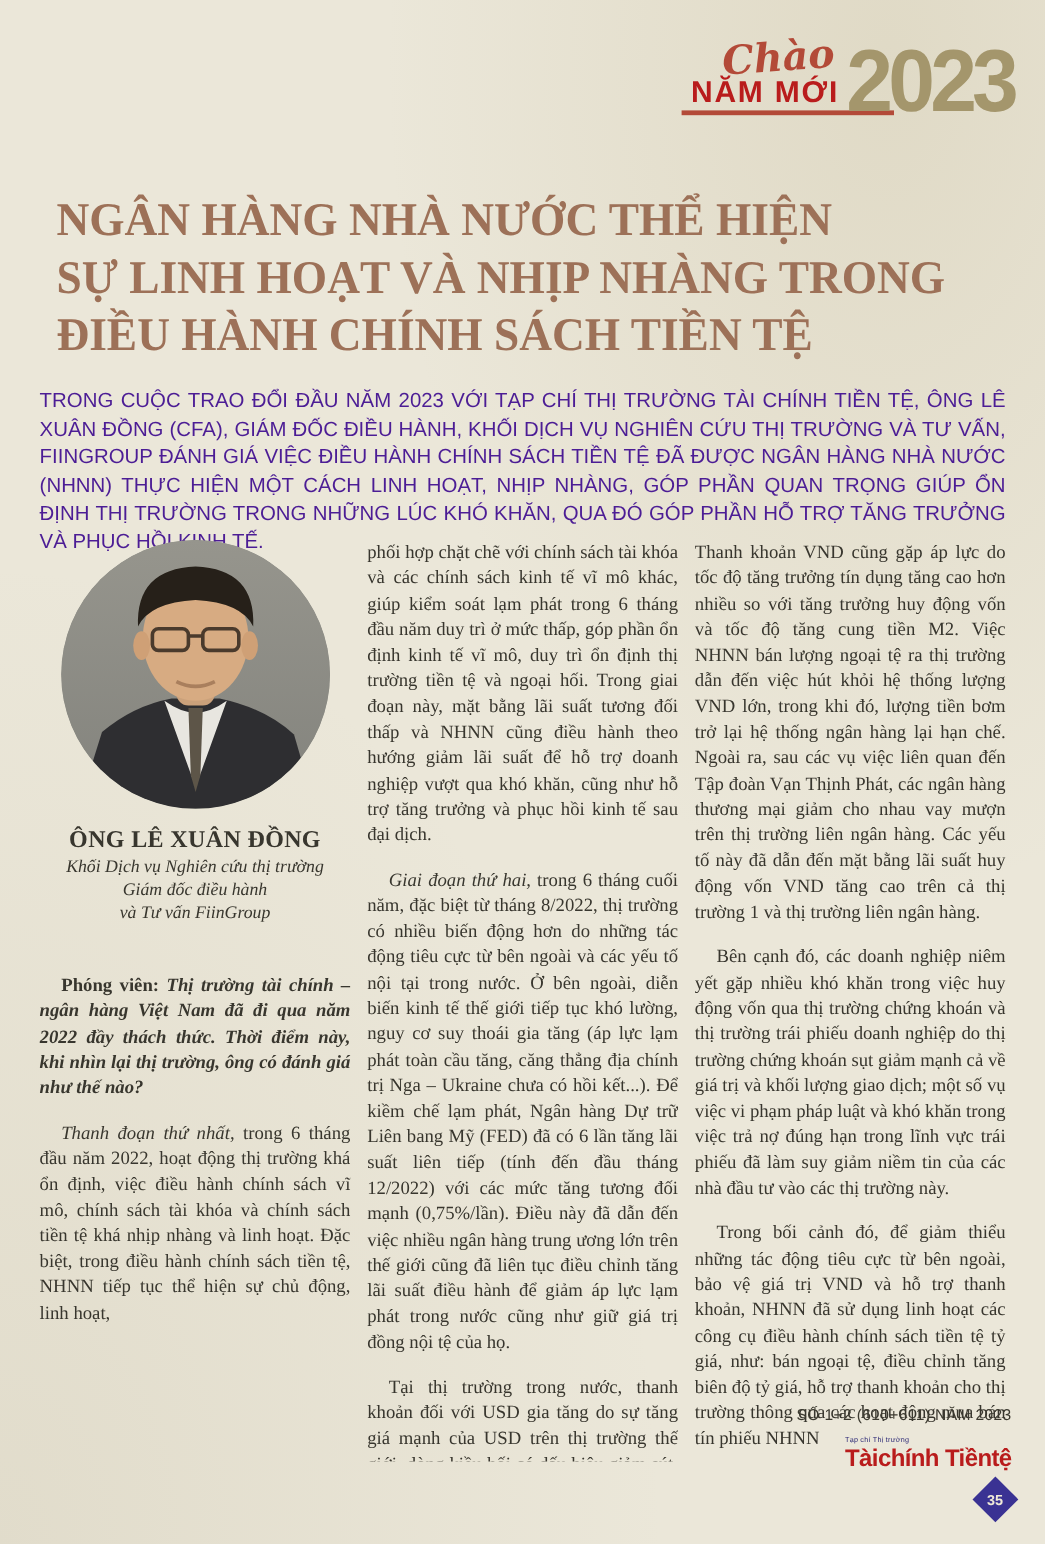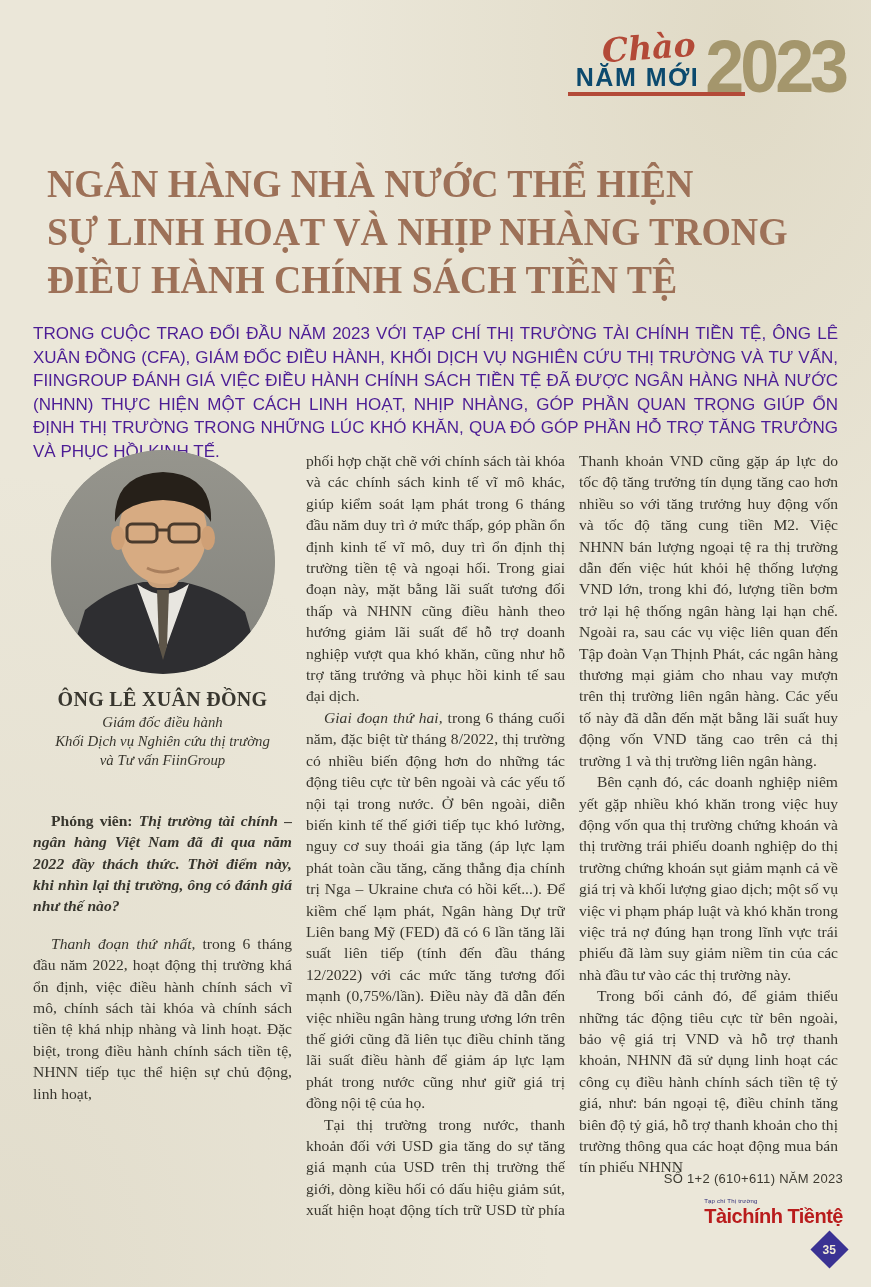--- a/index.html
+++ b/index.html
@@ -30,21 +30,21 @@
     font-family:"DejaVu Serif", serif;
     font-style:italic;font-weight:700;
     font-size:33px;line-height:30px;
     color:#b34a38;
     transform:rotate(-4deg);
     margin-right:4px;
   }
   .nammoi{
     font-family:"Liberation Sans", sans-serif;
     font-weight:700;font-size:25px;line-height:26px;
-    letter-spacing:1.5px;color:#0c4a6e;
+    letter-spacing:1.5px;color:#b91c1c;
   }
   .mh-rule{
     position:absolute;left:-8px;right:-46px;bottom:0;
     height:4px;background:#b34a38;
   }
   .year{
     font-family:"Liberation Sans", sans-serif;
     font-weight:700;font-size:70px;line-height:58px;
     letter-spacing:-4px;color:#a4966c;
     transform:scaleY(1.05);
@@ -84,21 +84,21 @@
     display:inline-block;overflow:hidden;
     background:#8d8d86;
   }
   .caption{text-align:center;margin-bottom:40px;}
   .cap-name{font-weight:700;font-size:20px;letter-spacing:.3px;margin-bottom:2px;}
   .cap-role{font-style:italic;font-size:14.8px;line-height:19px;}
   .q-para{font-weight:700;margin-bottom:16px !important;}
   .q-text{font-style:italic;}
   .a-label{font-weight:700;}
   .lead-italic{font-style:italic;}
-  .col p + p{margin-top:0;}
+  .col p + p{margin-top:16px;}
 
   
   .footer{
     position:absolute;right:28px;bottom:24px;
     display:flex;align-items:flex-end;gap:10px;flex-direction:column;
   }
   .issue{
     font-family:"Liberation Sans", sans-serif;
     font-size:13px;color:#3c3a30;letter-spacing:.3px;
   }
@@ -185,22 +185,22 @@
                 <line x1="106" y1="80" x2="118" y2="80"></line>
               </g>
 
               <path d="M96 118 Q112 126 128 118" stroke="#a97f5d" stroke-width="3" fill="none"></path>
             </g>
           </svg>
         </span>
       </div>
       <div class="caption">
         <div class="cap-name">ÔNG LÊ XUÂN ĐỒNG</div>
+        <div class="cap-role">Khối Dịch vụ Nghiên cứu thị trường</div>
         <div class="cap-role">Giám đốc điều hành</div>
-        <div class="cap-role">Khối Dịch vụ Nghiên cứu thị trường</div>
         <div class="cap-role">và Tư vấn FiinGroup</div>
       </div>
       <p class="q-para"><span>Phóng viên:</span><span class="q-text"> Thị trường tài chính – ngân hàng Việt Nam đã đi qua năm 2022 đầy thách thức. Thời điểm này, khi nhìn lại thị trường, ông có đánh giá như thế nào?</span></p>
       <p><span class="lead-italic">Thanh đoạn thứ nhất,</span><span> trong 6 tháng đầu năm 2022, hoạt động thị trường khá ổn định, việc điều hành chính sách vĩ mô, chính sách tài khóa và chính sách tiền tệ khá nhịp nhàng và linh hoạt. Đặc biệt, trong điều hành chính sách tiền tệ, NHNN tiếp tục thể hiện sự chủ động, linh hoạt,</span></p>
     </div>
 
     <div class="col">
       <p class="noindent">phối hợp chặt chẽ với chính sách tài khóa và các chính sách kinh tế vĩ mô khác, giúp kiểm soát lạm phát trong 6 tháng đầu năm duy trì ở mức thấp, góp phần ổn định kinh tế vĩ mô, duy trì ổn định thị trường tiền tệ và ngoại hối. Trong giai đoạn này, mặt bằng lãi suất tương đối thấp và NHNN cũng điều hành theo hướng giảm lãi suất để hỗ trợ doanh nghiệp vượt qua khó khăn, cũng như hỗ trợ tăng trưởng và phục hồi kinh tế sau đại dịch.</p>
       <p><span class="lead-italic">Giai đoạn thứ hai,</span><span> trong 6 tháng cuối năm, đặc biệt từ tháng 8/2022, thị trường có nhiều biến động hơn do những tác động tiêu cực từ bên ngoài và các yếu tố nội tại trong nước. Ở bên ngoài, diễn biến kinh tế thế giới tiếp tục khó lường, nguy cơ suy thoái gia tăng (áp lực lạm phát toàn cầu tăng, căng thẳng địa chính trị Nga – Ukraine chưa có hồi kết...). Để kiềm chế lạm phát, Ngân hàng Dự trữ Liên bang Mỹ (FED) đã có 6 lần tăng lãi suất liên tiếp (tính đến đầu tháng 12/2022) với các mức tăng tương đối mạnh (0,75%/lần). Điều này đã dẫn đến việc nhiều ngân hàng trung ương lớn trên thế giới cũng đã liên tục điều chỉnh tăng lãi suất điều hành để giảm áp lực lạm phát trong nước cũng như giữ giá trị đồng nội tệ của họ.</span></p>
       <p>Tại thị trường trong nước, thanh khoản đối với USD gia tăng do sự tăng giá mạnh của USD trên thị trường thế giới, dòng kiều hối có dấu hiệu giảm sút, xuất hiện hoạt động tích trữ USD từ phía người dân và doanh nghiệp.</p>

